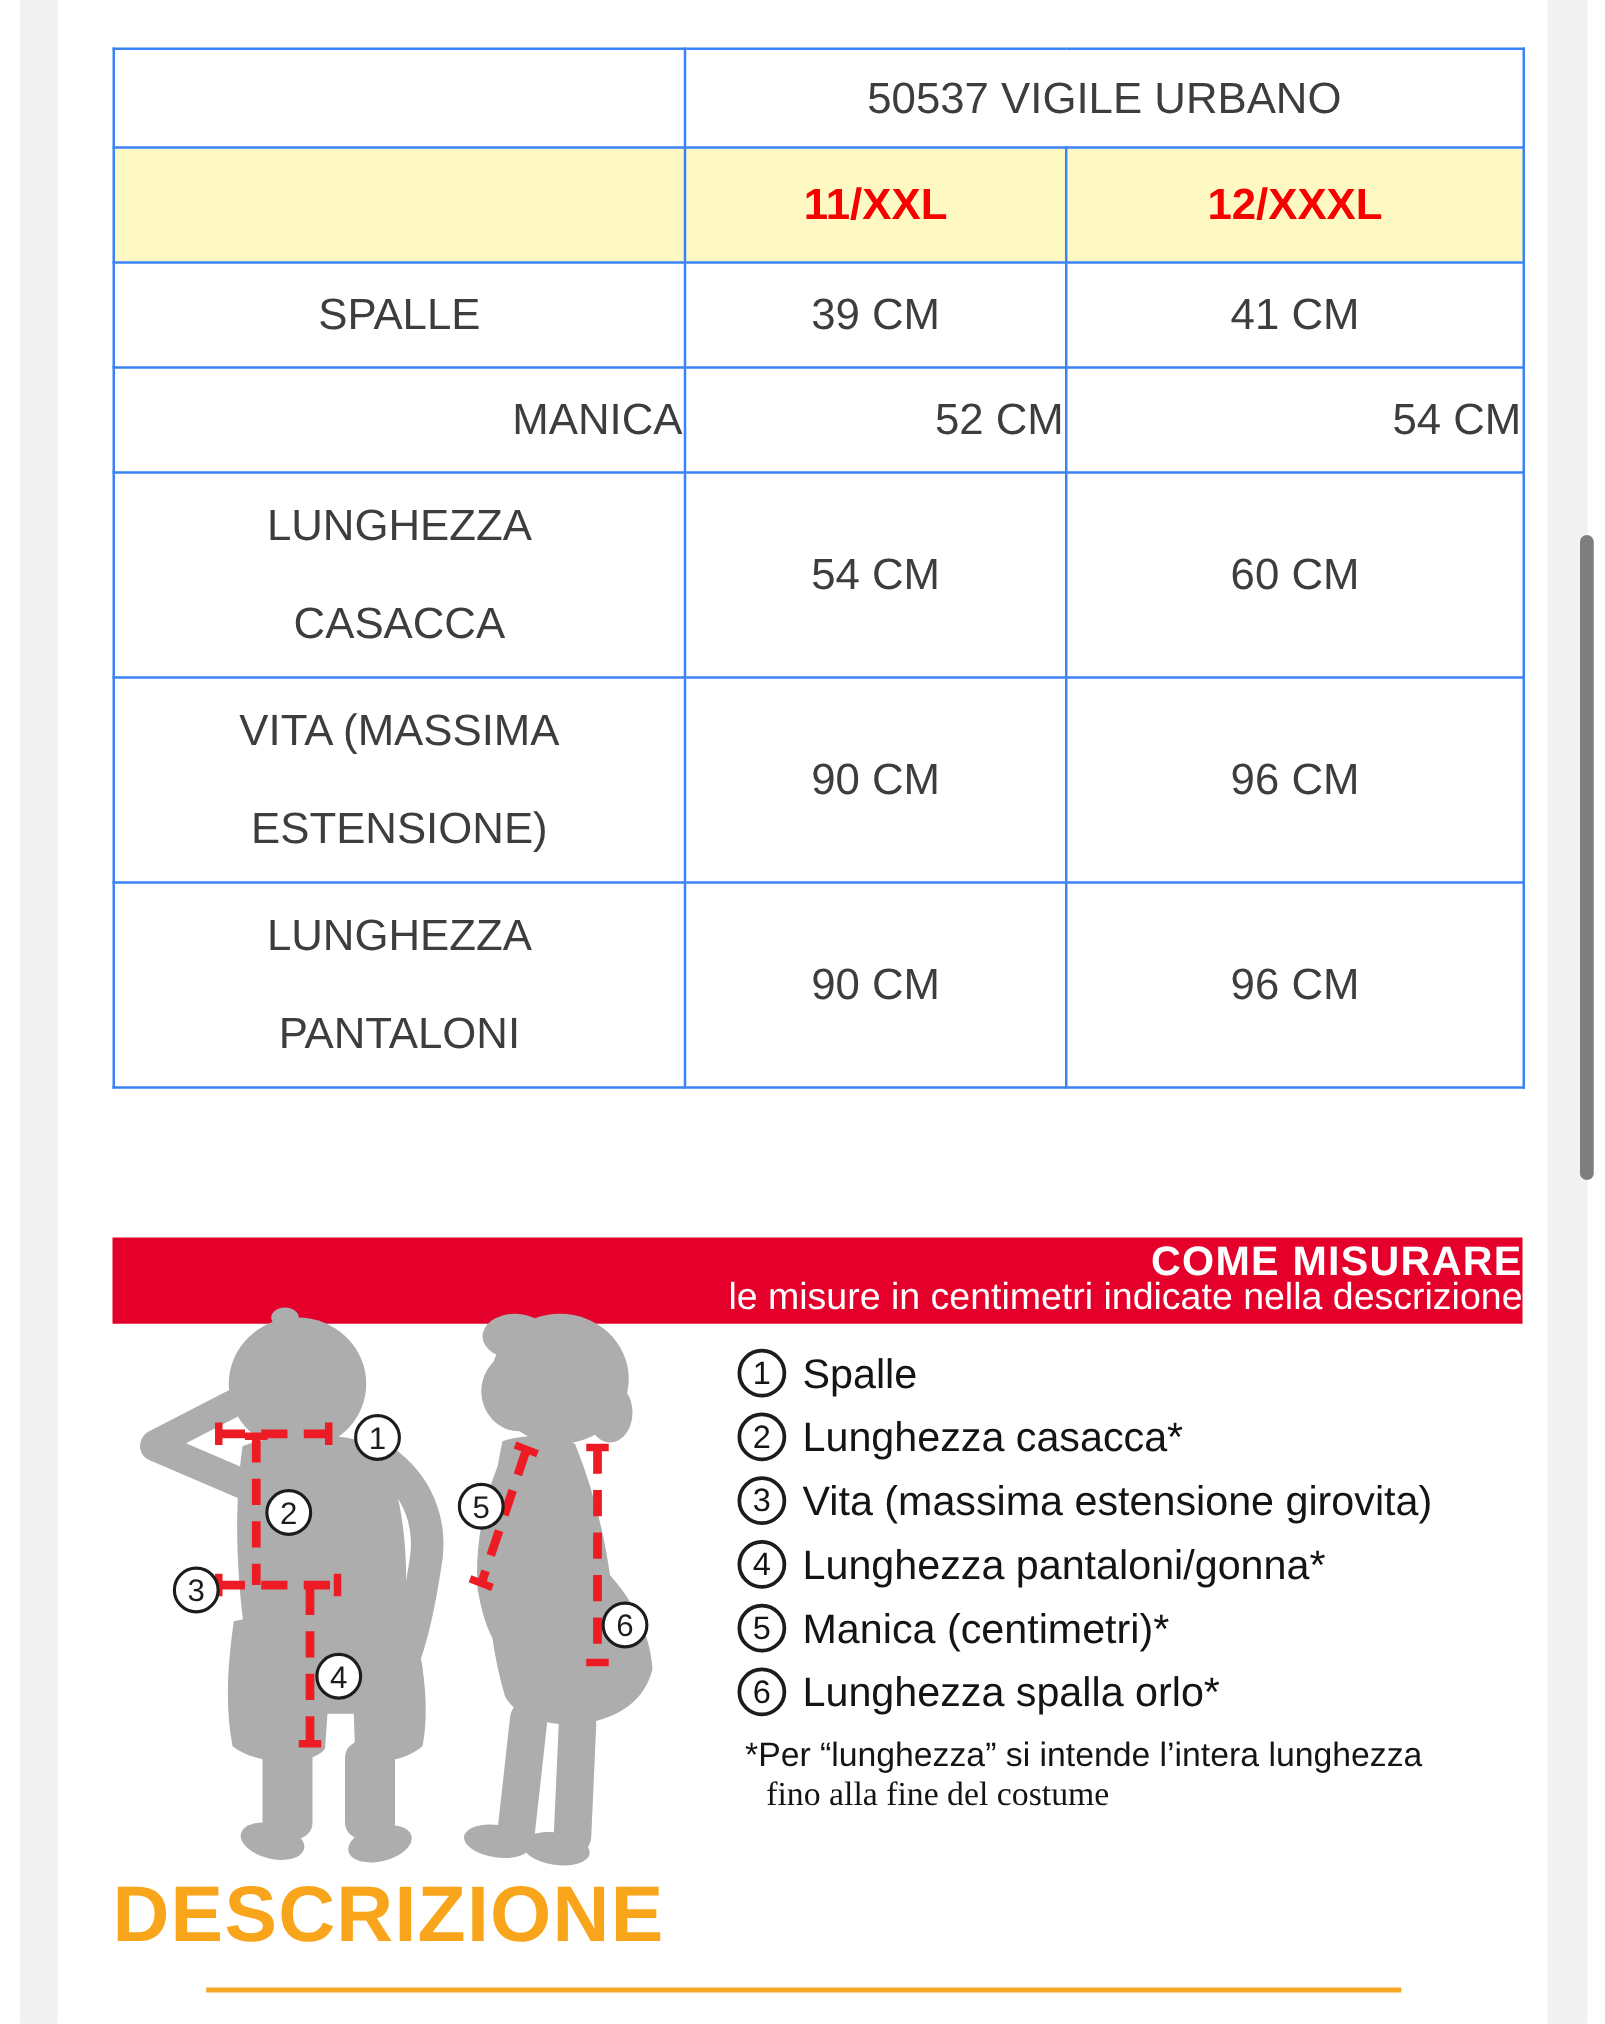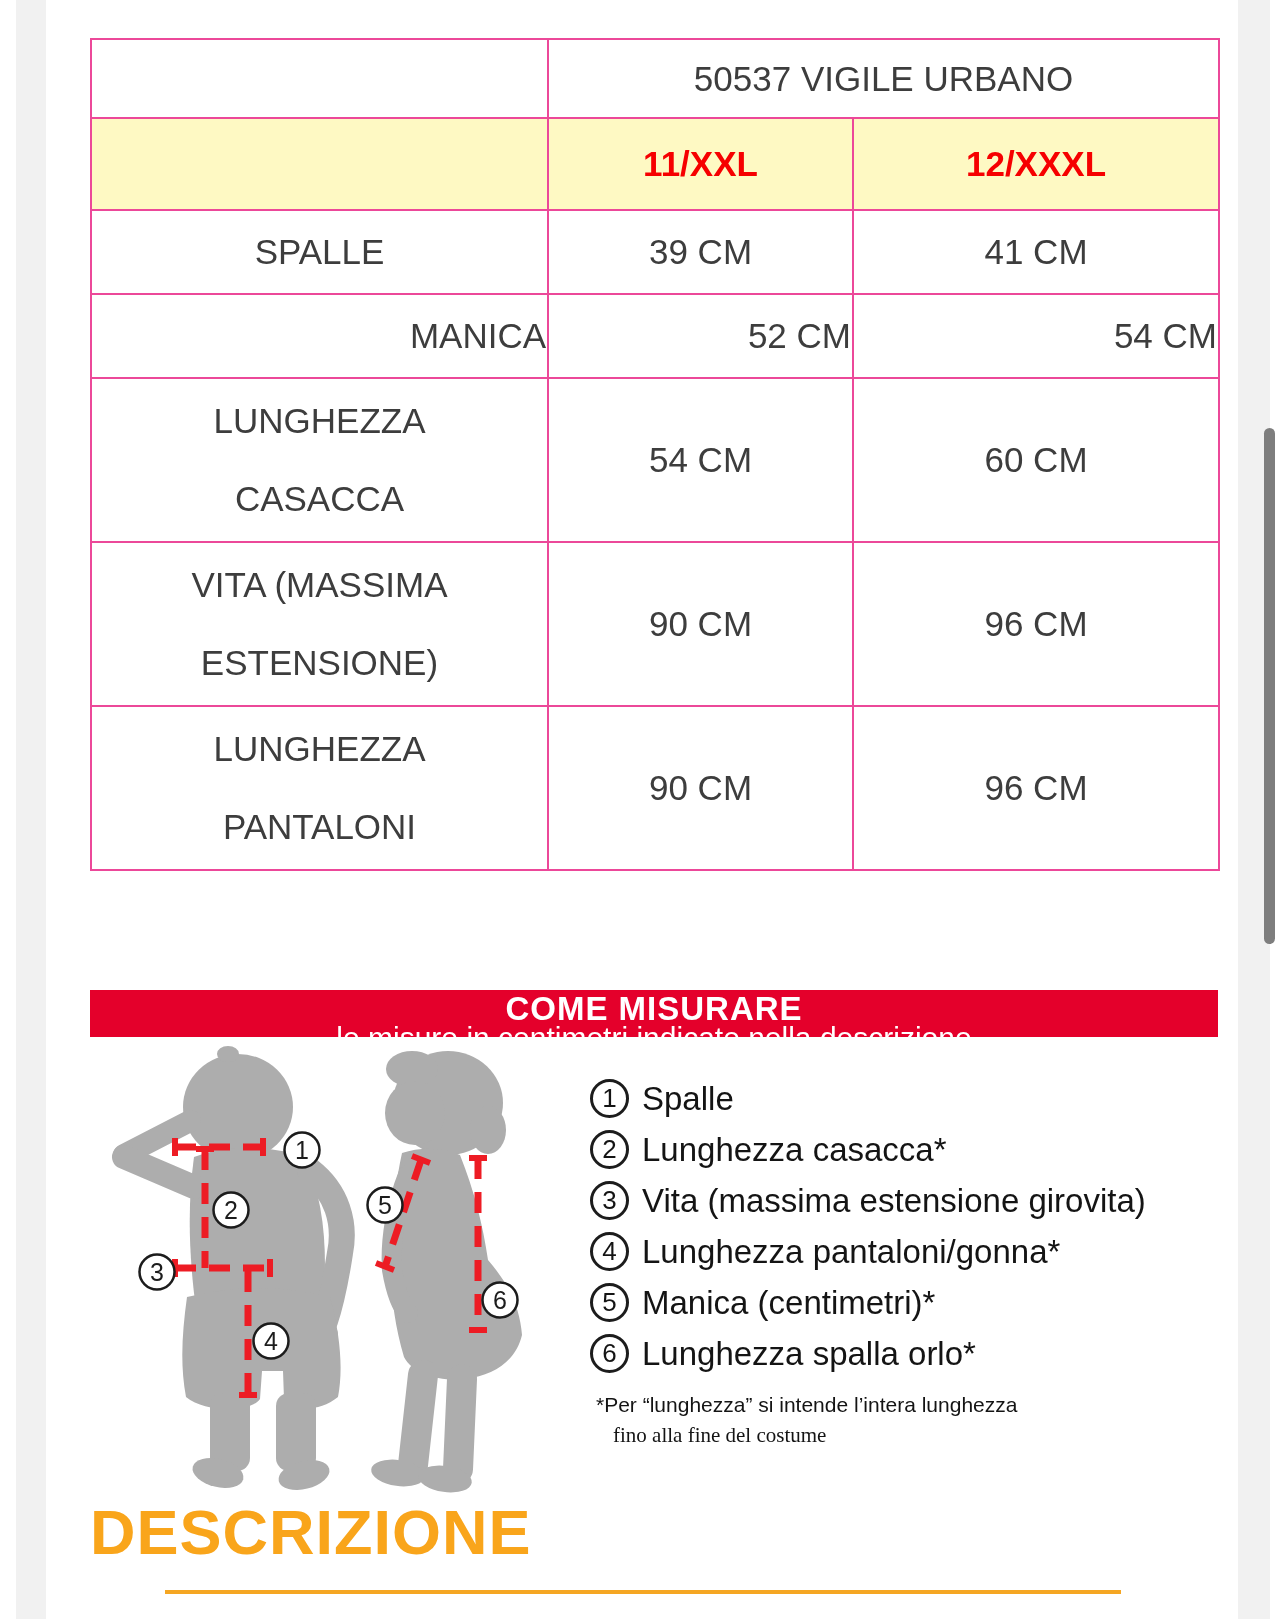--- a/index.html
+++ b/index.html
@@ -11,51 +11,51 @@
   .gutter-left{position:absolute;left:16px;top:0;width:30px;height:1619px;background:#f1f1f1;}
   .scroll-track{position:absolute;left:1238px;top:0;width:32px;height:1619px;background:#f1f1f1;}
   .scroll-thumb{position:absolute;left:1264px;top:428px;width:11px;height:516px;background:#7e7e7e;border-radius:6px;}
 
   
   table.size-table{
     position:absolute;left:90px;top:38px;border-collapse:collapse;table-layout:fixed;
     background:#fff;
   }
   table.size-table td{
-    border:2px solid #ec4899;text-align:center;vertical-align:middle;
+    border:2px solid #3b82f6;text-align:center;vertical-align:middle;
     font-size:35px;color:#3d3d3d;background:#fff;overflow:hidden;
   }
   col.c1{width:457px;} col.c2{width:305px;} col.c3{width:366px;}
   tr.row-title td{height:75px;}
   tr.row-sizes td{height:88px;background:#fef9c3;color:#f60000;font-weight:bold;}
   tr.row-s1 td{height:80px;}
   tr.row-s2 td{height:80px;text-align:right;}
   tr.row-tall td{height:160px;}
   td.cell-title{color:#fbbe7a;font-size:37px;}
   .lbl-line{line-height:78px;}
 
   
   .banner{
-    position:absolute;left:90px;top:990px;width:1128px;height:47px;background:#e4002b;
-    color:#fff;text-align:center;
+    position:absolute;left:90px;top:990px;width:1128px;height:69px;background:#e4002b;
+    color:#fff;text-align:right;
   }
   .banner-title{font-size:33px;font-weight:bold;line-height:35px;padding-top:1px;letter-spacing:1px;}
   .banner-sub{font-size:30px;line-height:24px;}
 
   
   .figures{position:absolute;left:90px;top:1045px;width:470px;height:460px;}
 
   
   .cm-list{position:absolute;left:590px;top:1073px;}
   .cm-item{display:flex;align-items:center;height:51px;font-size:33px;color:#141414;white-space:nowrap;}
   .cm-num{
     width:39px;height:39px;box-sizing:border-box;border:3px solid #1c1c1c;border-radius:50%;
     display:flex;align-items:center;justify-content:center;font-size:26px;margin-right:13px;flex:none;
   }
-  .cm-footnote{position:absolute;left:596px;top:1389px;font-size:21px;color:#141414;line-height:31px;white-space:nowrap;}
+  .cm-footnote{position:absolute;left:596px;top:1389px;font-size:27px;color:#141414;line-height:31px;white-space:nowrap;}
   .cm-footnote .fn2{display:block;padding-left:17px;font-family:Liberation Serif, serif;}
 
   
   .descr-heading{
     position:absolute;left:90px;top:1496px;width:1128px;
     font-size:63px;font-weight:bold;color:#f9a51b;letter-spacing:1px;
   }
   .descr-underline{position:absolute;left:165px;top:1590px;width:956px;height:4px;background:#f5a623;}
 </style>
 </head>

